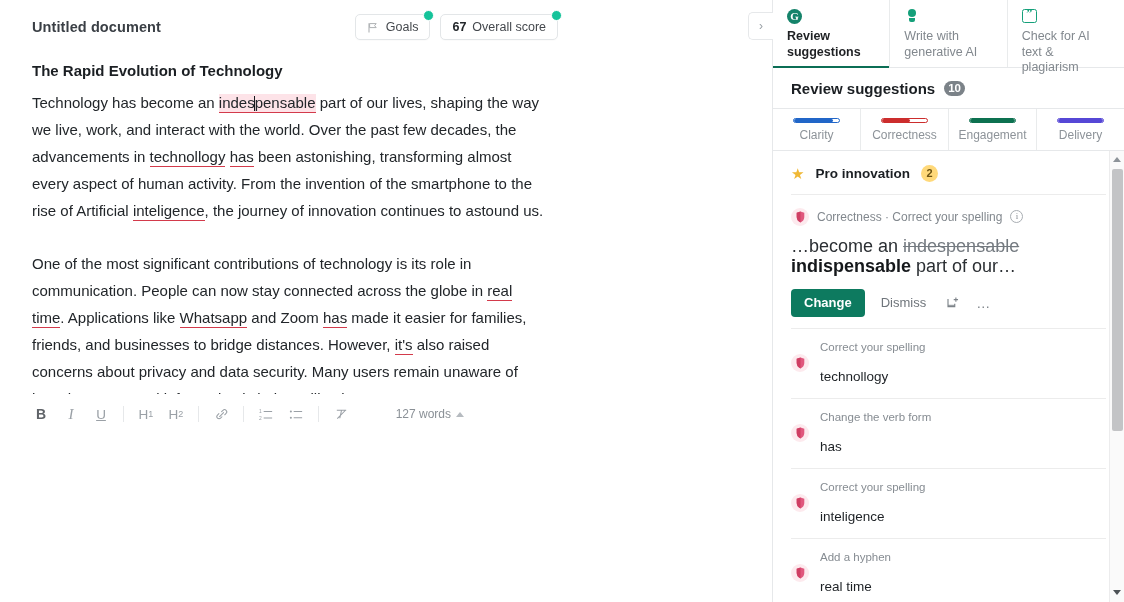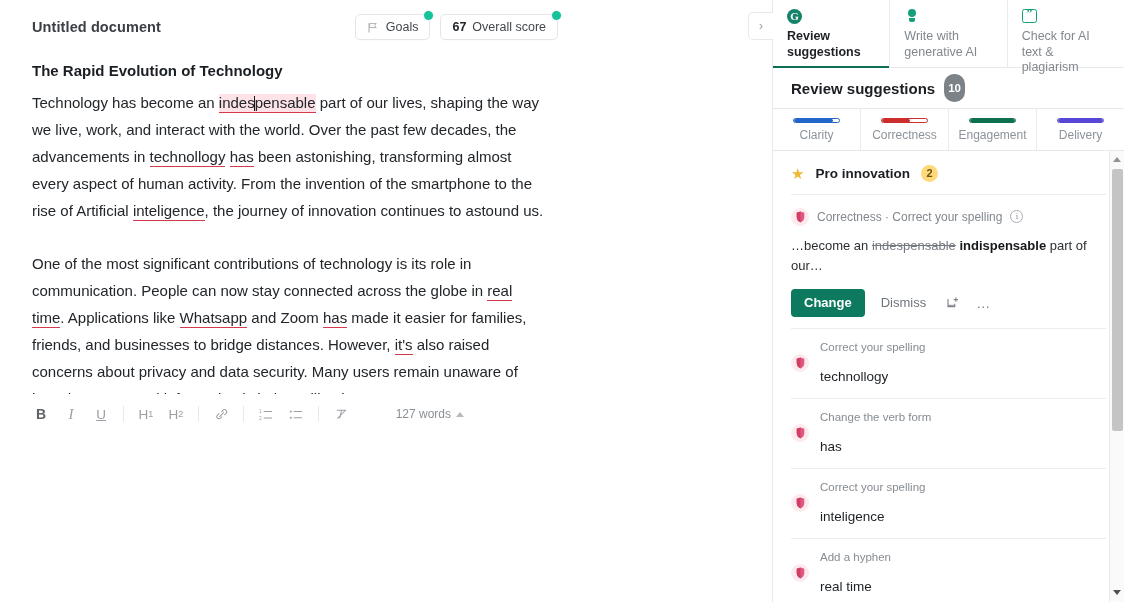--- a/index.html
+++ b/index.html
@@ -243,21 +243,21 @@
 
   
   .review-head {
     height: 42px;
     display: flex; align-items: center; gap: 9px;
     padding: 0 18px;
     border-bottom: 1px solid #e6e8ea;
   }
   .review-head .rh-title { font-size: 15px; font-weight: bold; color: #1b1f23; }
   .count-badge {
-    min-width: 19px; height: 28px;
+    min-width: 19px; height: 15px;
     border-radius: 10px;
     background: #7b8288;
     color: #fff;
     font-size: 11.5px;
     font-weight: bold;
     display: flex; align-items: center; justify-content: center;
     padding: 0 4px;
   }
 
   
@@ -332,21 +332,21 @@
     border: 1.2px solid #a8adb2;
     border-radius: 50%;
     color: #8b9096;
     font-size: 9px;
     font-family: "Liberation Serif", serif;
     display: flex; align-items: center; justify-content: center;
     line-height: 1;
     cursor: pointer;
   }
   .card-text {
-    font-size: 13px;
+    font-size: 18px;
     line-height: 20px;
     color: #2b2f33;
     margin-bottom: 13px;
   }
   .card-text s { color: #747a80; text-decoration: line-through; }
   .card-text b { font-weight: bold; color: #15181b; }
   .card-actions { display: flex; align-items: center; gap: 14px; }
   .accept-btn {
     background: #0d7a5f;
     color: #fff;

